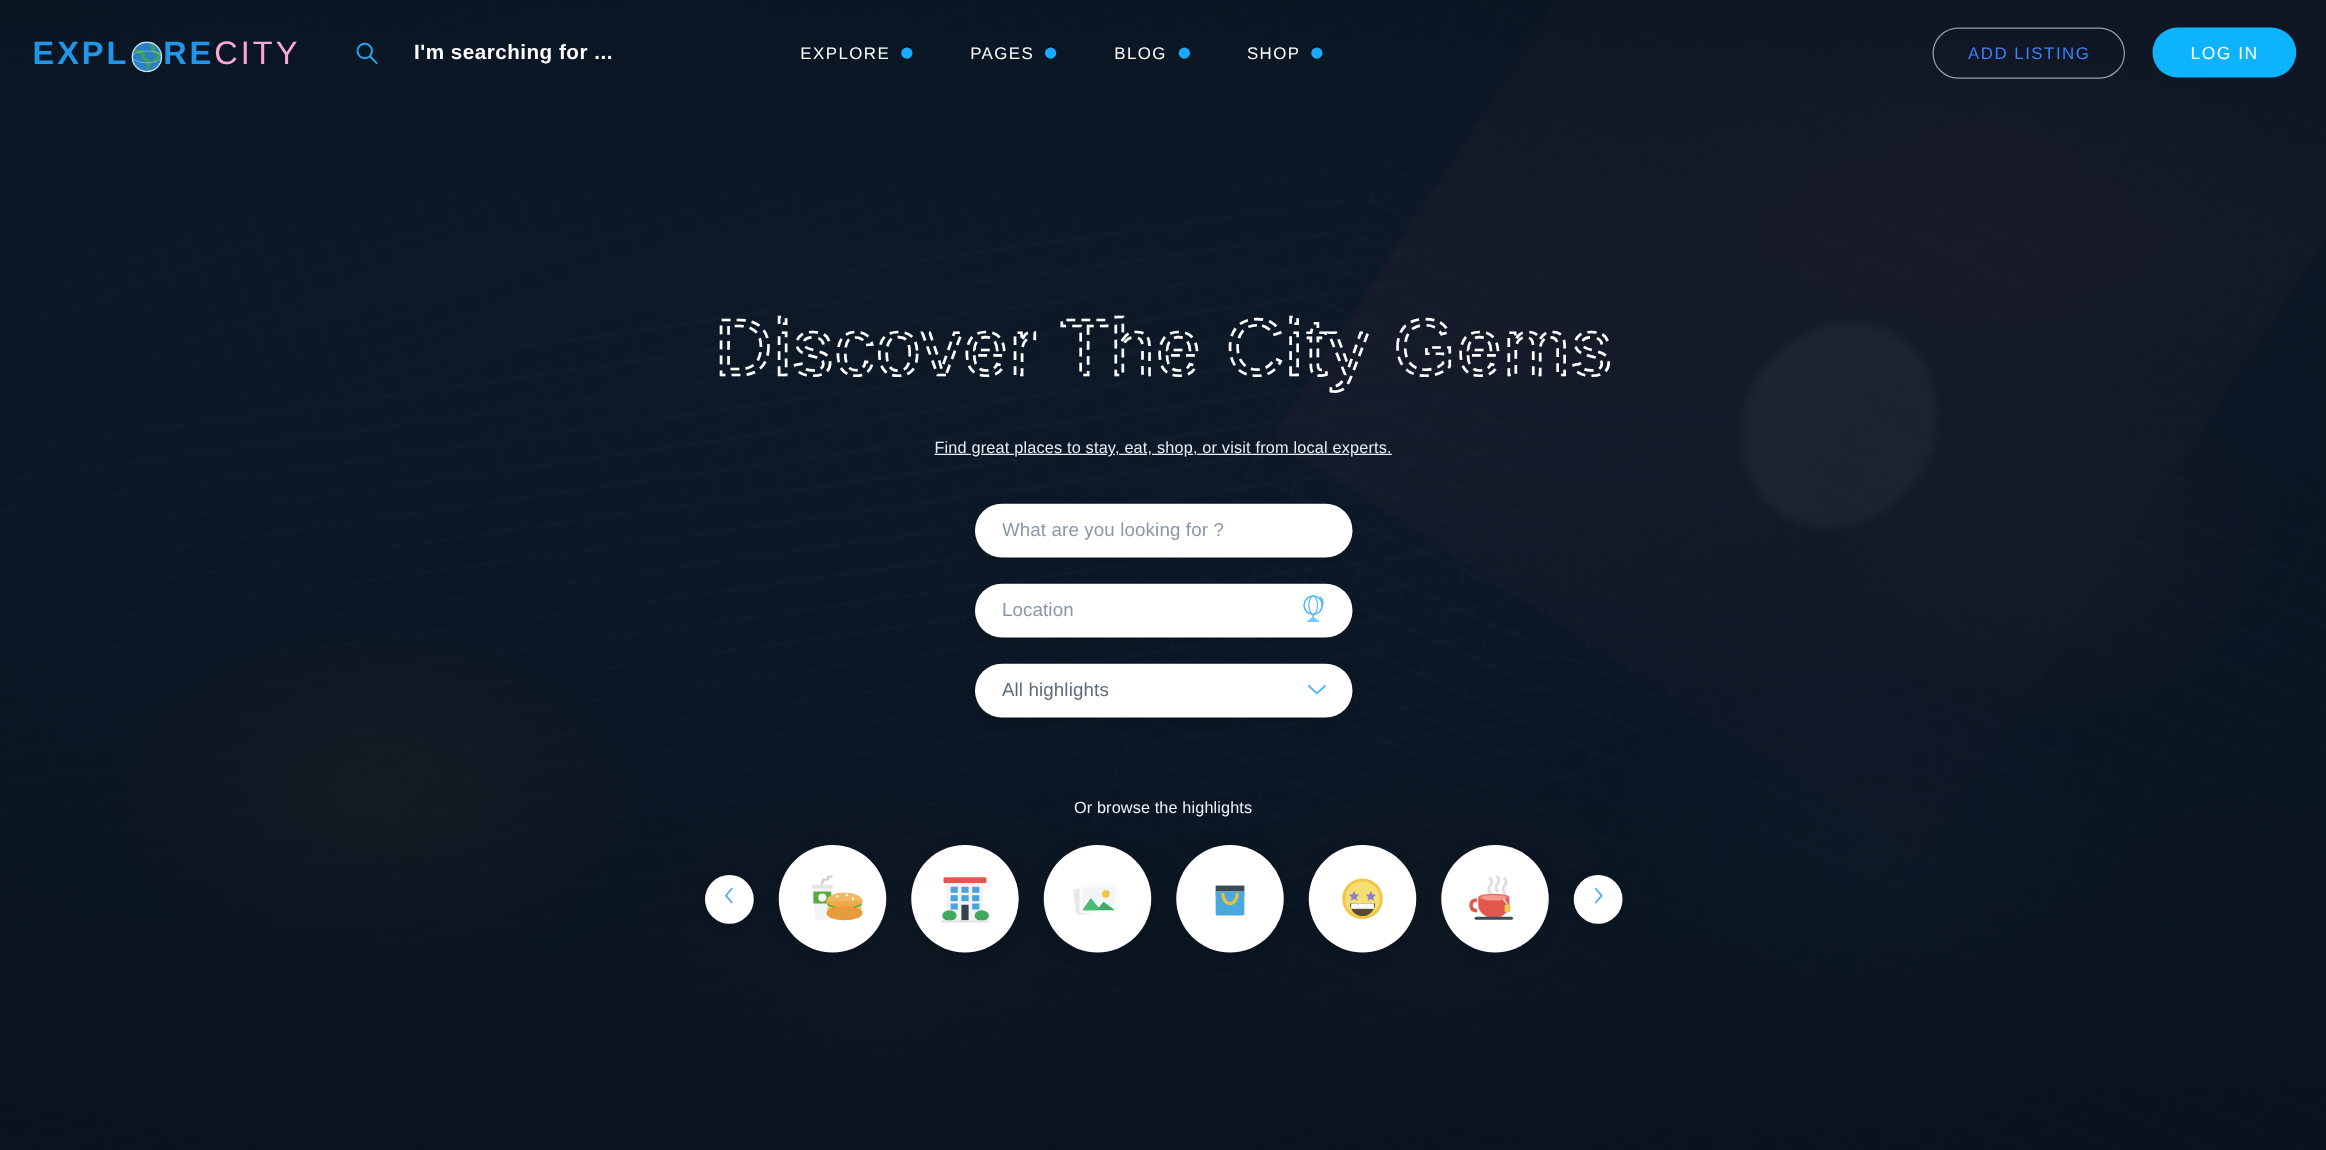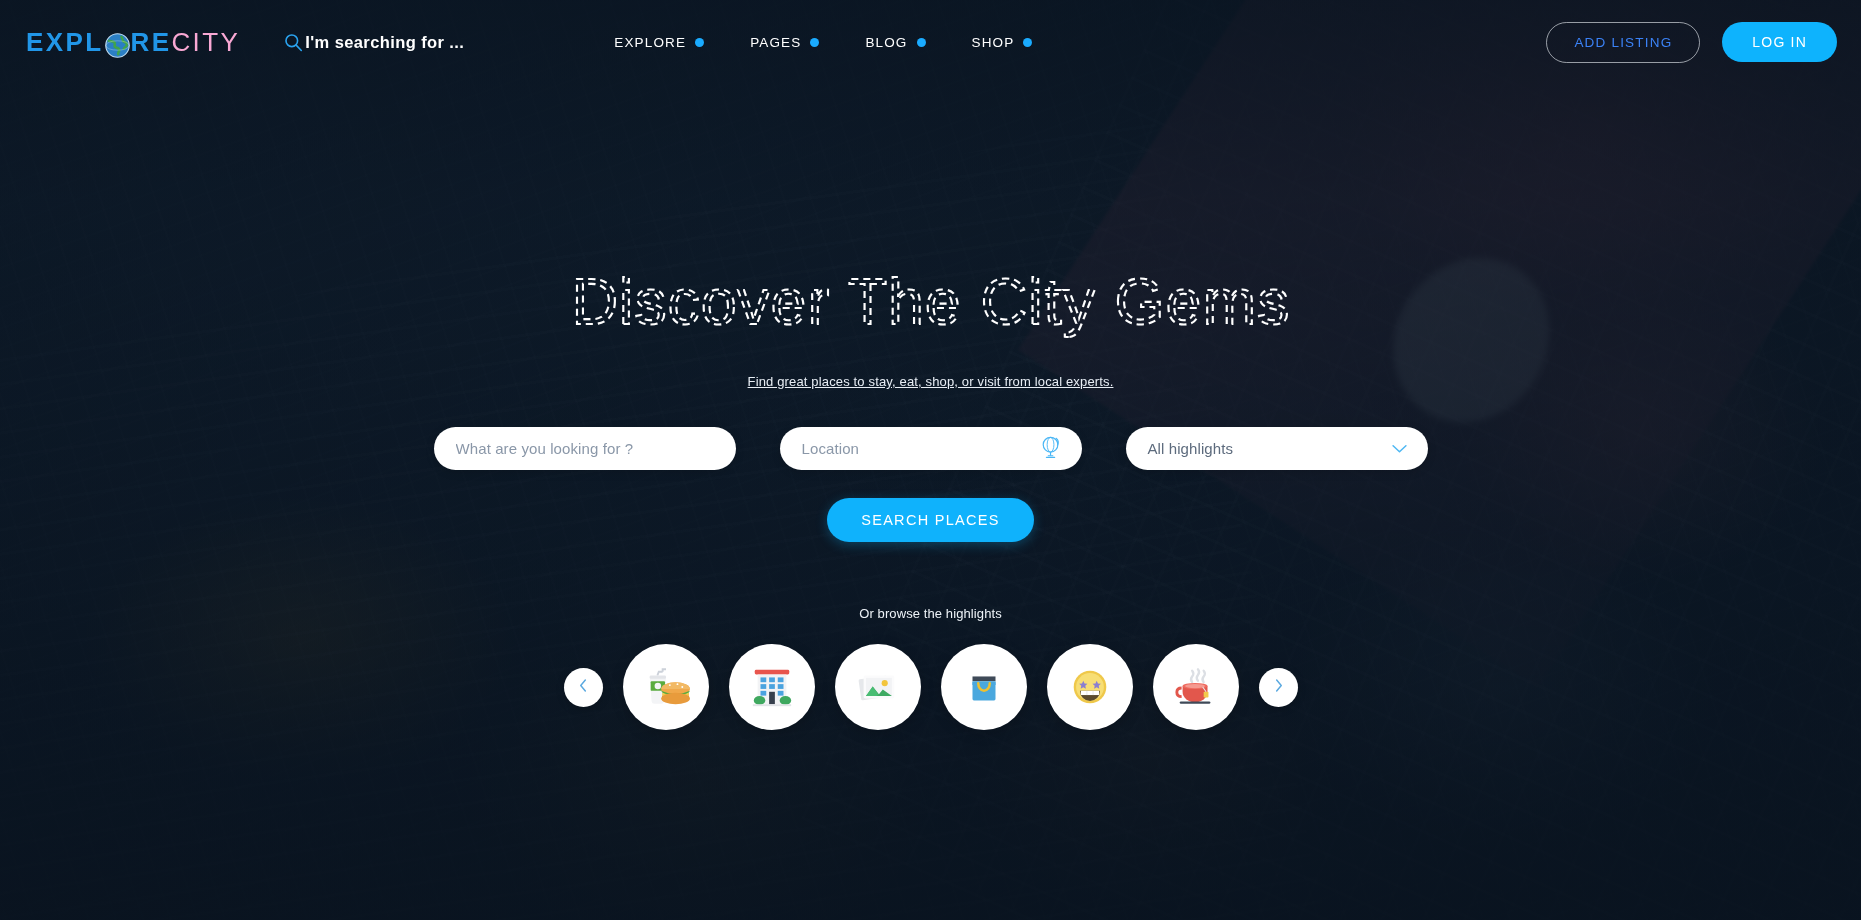--- a/index.html
+++ b/index.html
@@ -94,21 +94,21 @@
     line-height: 1;
   }
   .logo .blue  { color: #2196e8; font-weight: bold; }
   .logo .white { color: #f9a8d4; }
   .logo .globe {
     display: inline-block; width: 25px; height: 25px;
     margin: 0 1px; position: relative; top: 3px;
   }
 
   .search-hint {
-    display: flex; align-items: center; gap: 2px;
+    display: flex; align-items: center; gap: 28px;
     margin-left: 44px;
     cursor: pointer;
   }
   .search-hint .magnifier { width: 19px; height: 19px; display: block; }
   .search-hint .txt {
     color: #ffffff; font-size: 16.5px; font-weight: bold; letter-spacing: .4px;
   }
 
   .nav {
     display: flex; align-items: center; gap: 46px;
@@ -142,42 +142,42 @@
     border: none; border-radius: 22px;
     background: #0eb3fd;
     color: #fff; font-size: 14px; letter-spacing: 1.2px; font-weight: 500;
     cursor: pointer; white-space: nowrap;
   }
 
   
   .hero-content {
     position: absolute; top: 0; left: 0; right: 0; bottom: 0;
     z-index: 20;
-    display: flex; flex-direction: column; align-items: center; margin-top: 24px;
+    display: flex; flex-direction: column; align-items: center;
   }
   .hero-title {
     margin-top: 238px;
     font-size: 66px; font-weight: 400; letter-spacing: 1.5px;
     color: transparent;
     -webkit-text-stroke: 0px transparent;
     line-height: 1.05;
     position: relative;
   }
   
   .hero-title svg { display: block; }
 
   .hero-sub {
     margin-top: 26px;
     color: #e8eef5; font-size: 13px; font-weight: 400; letter-spacing: .15px; text-decoration: underline;
   }
 
   
   .search-row {
     margin-top: 38px;
-    display: flex; align-items: center; gap: 44px;
+    display: flex; align-items: center; gap: 21px; flex-direction: column;
   }
   .field {
     height: 43px;
     background: #ffffff;
     border-radius: 22px;
     display: flex; align-items: center;
     padding: 0 22px;
     box-shadow: 0 2px 10px rgba(0,0,0,.14);
     position: relative;
   }
@@ -333,21 +333,20 @@
       <div class="field f-category">
         <span class="sel-val">All highlights</span>
         <span class="right-icon">
           <svg viewBox="0 0 18 12" width="17" height="11">
             <polyline points="2,3 9,9.5 16,3" fill="none" stroke="#4fb8f3" stroke-width="1.7" stroke-linecap="round" stroke-linejoin="round"></polyline>
           </svg>
         </span>
       </div>
     </div>
 
-    <button class="btn-search">SEARCH PLACES</button>
 
     <div class="browse-label">Or browse the highlights</div>
 
     <div class="carousel">
 
       <div class="car-arrow">
         <span>
           <svg viewBox="0 0 12 16" width="11" height="15">
             <polyline points="8,2 3,8 8,14" fill="none" stroke="#5aa9e0" stroke-width="1.6" stroke-linecap="round" stroke-linejoin="round"></polyline>
           </svg>

